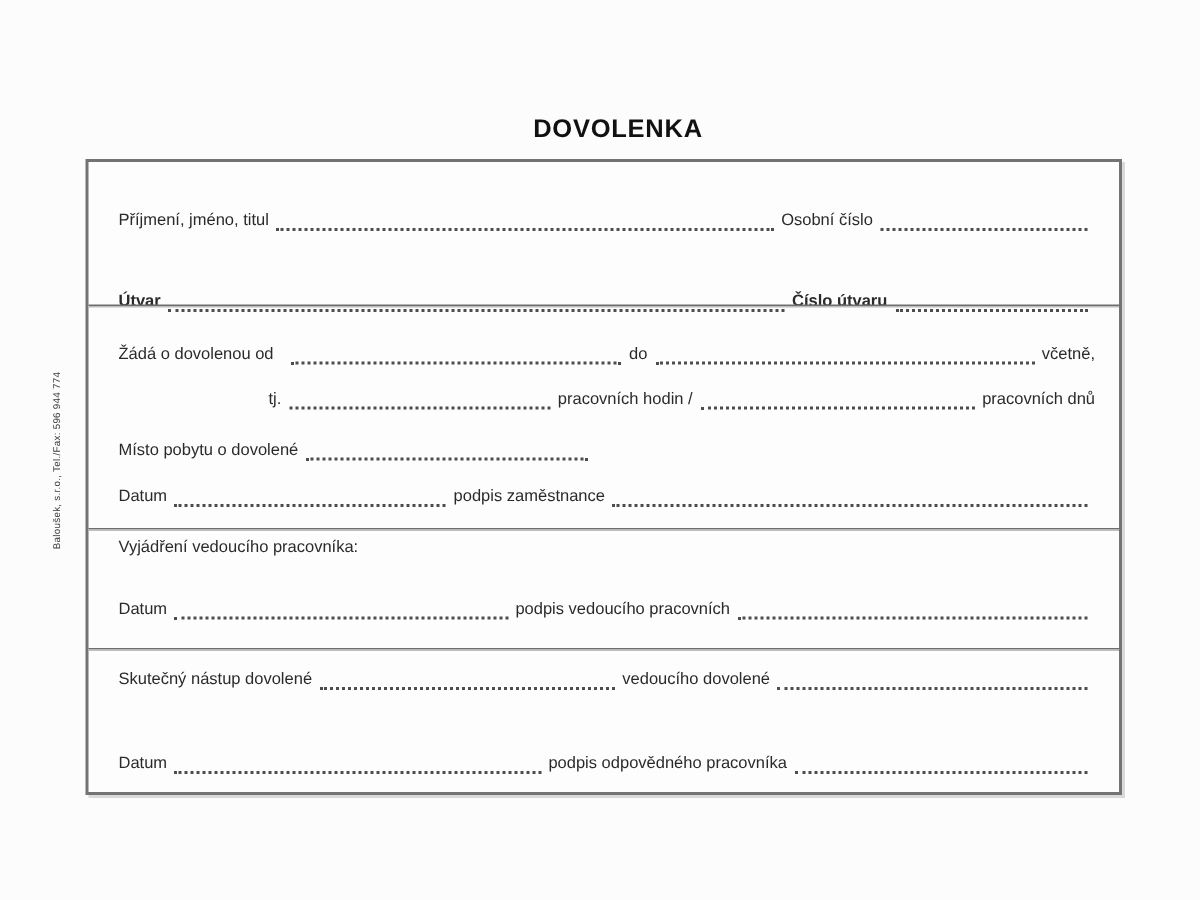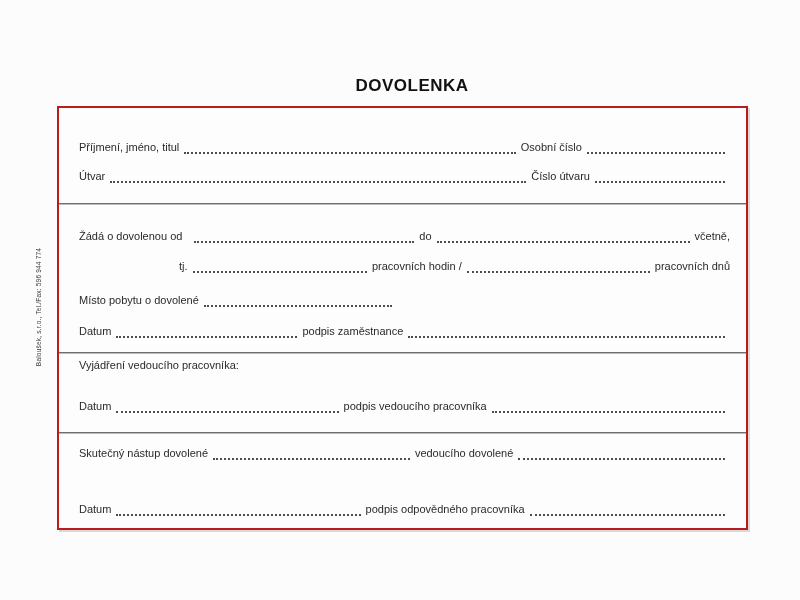--- a/index.html
+++ b/index.html
@@ -11,21 +11,21 @@
     -webkit-font-smoothing:antialiased;
   }
   .title{
     position:absolute;top:76px;left:0;width:800px;
     text-align:center;font-size:17px;font-weight:bold;color:#111;
     letter-spacing:0.5px;
     margin-left:12px;
   }
   .form-box{
     position:absolute;left:57px;top:106px;width:687px;height:420px;
-    border:2px solid #b91c1c;background:#fdfdfd;
+    border:2px solid #737373;background:#fdfdfd;
     box-shadow:2px 2px 0 #d9d9d9;
   }
   .divider{
     position:absolute;left:0;width:100%;height:0;
     border-top:1px solid #6e6e6e;border-bottom:1px solid #bdbdbd;
   }
   .row{
     position:absolute;left:20px;right:16px;
     display:flex;align-items:flex-end;
     font-size:11px;line-height:13px;white-space:nowrap;color:#2a2a2a;
@@ -52,21 +52,21 @@
 
 <div class="form-box">
 
   <div class="row" style="top:33px;">
     <span class="lbl">Příjmení, jméno, titul</span>
     <span class="dots" style="flex-grow:2.4;"></span>
     <span class="lbl">Osobní číslo</span>
     <span class="dots" style="flex-grow:1;"></span>
   </div>
 
-  <div class="row" style="top:62px;">
+  <div class="row" style="top:87px;font-weight:bold;">
     <span class="lbl">Útvar</span>
     <span class="dots" style="flex-grow:3.2;"></span>
     <span class="lbl">Číslo útvaru</span>
     <span class="dots" style="flex-grow:1;"></span>
   </div>
 
   <div class="divider" style="top:95px;"></div>
 
   <div class="row" style="top:122px;">
     <span class="lbl">Žádá o dovolenou od</span>
@@ -98,21 +98,21 @@
 
   <div class="divider" style="top:244px;"></div>
 
   <div class="row" style="top:251px;">
     <span class="lbl">Vyjádření vedoucího pracovníka:</span>
   </div>
 
   <div class="row" style="top:292px;">
     <span class="lbl">Datum</span>
     <span class="dots" style="flex-grow:1;"></span>
-    <span class="lbl">podpis vedoucího pracovníka</span>
+    <span class="lbl">podpis vedoucího pracovních</span>
     <span class="dots" style="flex-grow:1.05;"></span>
   </div>
 
   <div class="divider" style="top:324px;"></div>
 
   <div class="row" style="top:339px;">
     <span class="lbl">Skutečný nástup dovolené</span>
     <span class="dots" style="flex-grow:1;"></span>
     <span class="lbl">vedoucího dovolené</span>
     <span class="dots" style="flex-grow:1.05;"></span>

